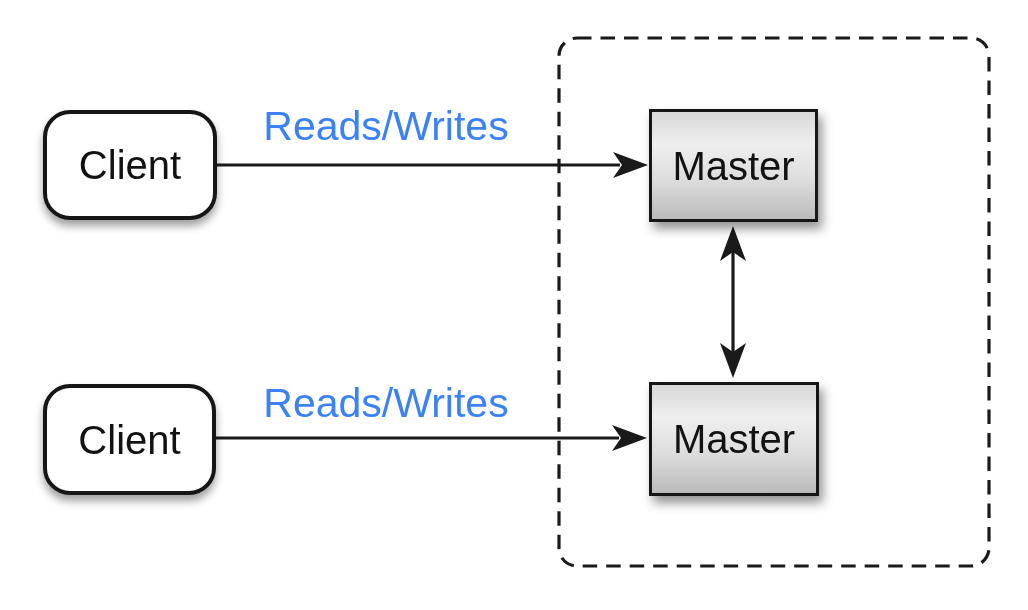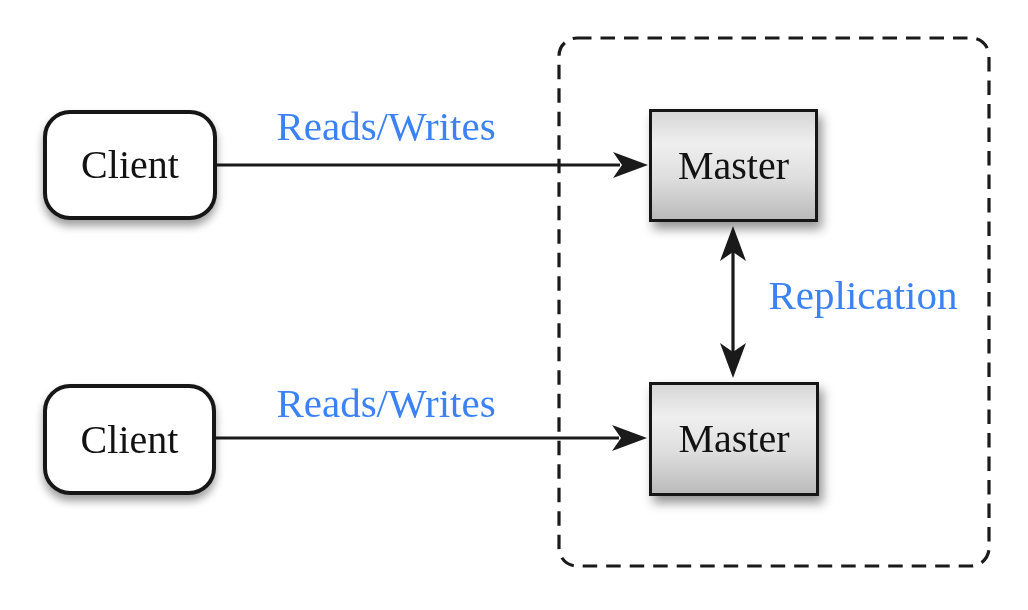--- a/index.html
+++ b/index.html
@@ -2,21 +2,21 @@
 <html><head>
 <meta charset="utf-8">
 <style>
   html, body { margin: 0; padding: 0; background: #ffffff; }
   .canvas {
     position: relative;
     width: 1028px;
     height: 610px;
     background: #ffffff;
     overflow: hidden;
-    font-family: Liberation Serif, serif;
+    font-family: Liberation Sans, sans-serif;
     color: #121212;
   }
   svg.layer {
     position: absolute;
     left: 0; top: 0;
     width: 1028px; height: 610px;
   }
   .node {
     position: absolute;
     display: flex;
@@ -85,15 +85,14 @@
   <div class="node master" id="node-master-top">Master</div>
 
   <div class="node client" id="node-client-bottom">Client</div>
 
   <div class="node master" id="node-master-bottom">Master</div>
 
   <div class="edge-label" id="label-rw-top">Reads/Writes</div>
 
   <div class="edge-label" id="label-rw-bottom">Reads/Writes</div>
 
-  <div class="edge-label" id="label-replication">Replication</div>
 
 </div>
 
 </body></html>

